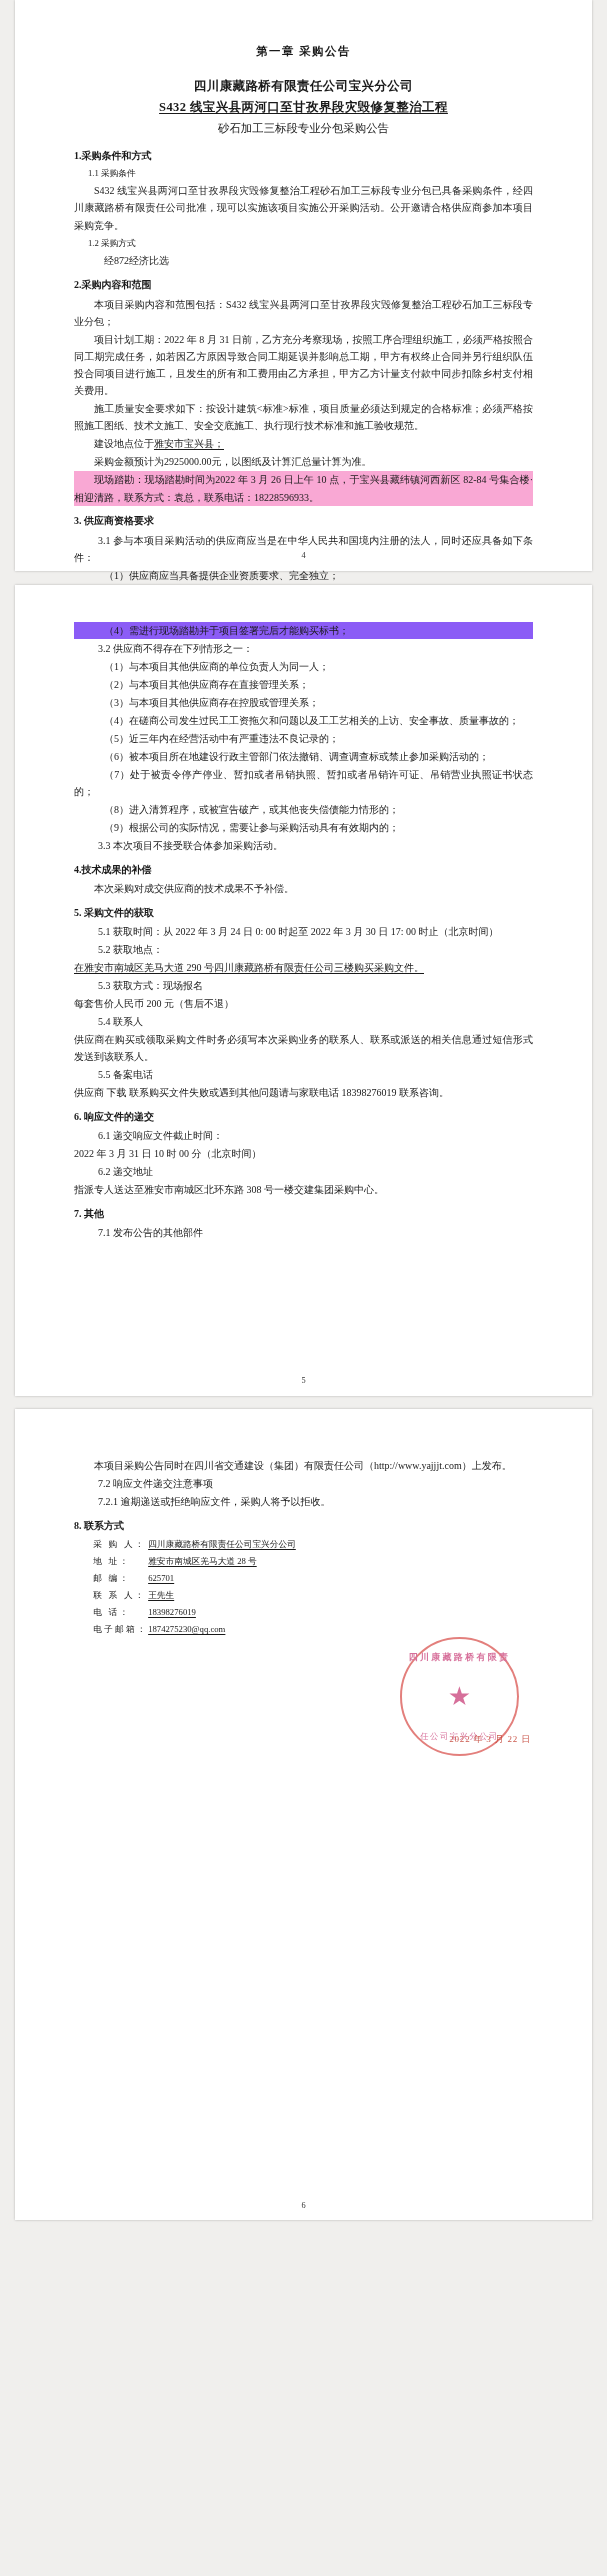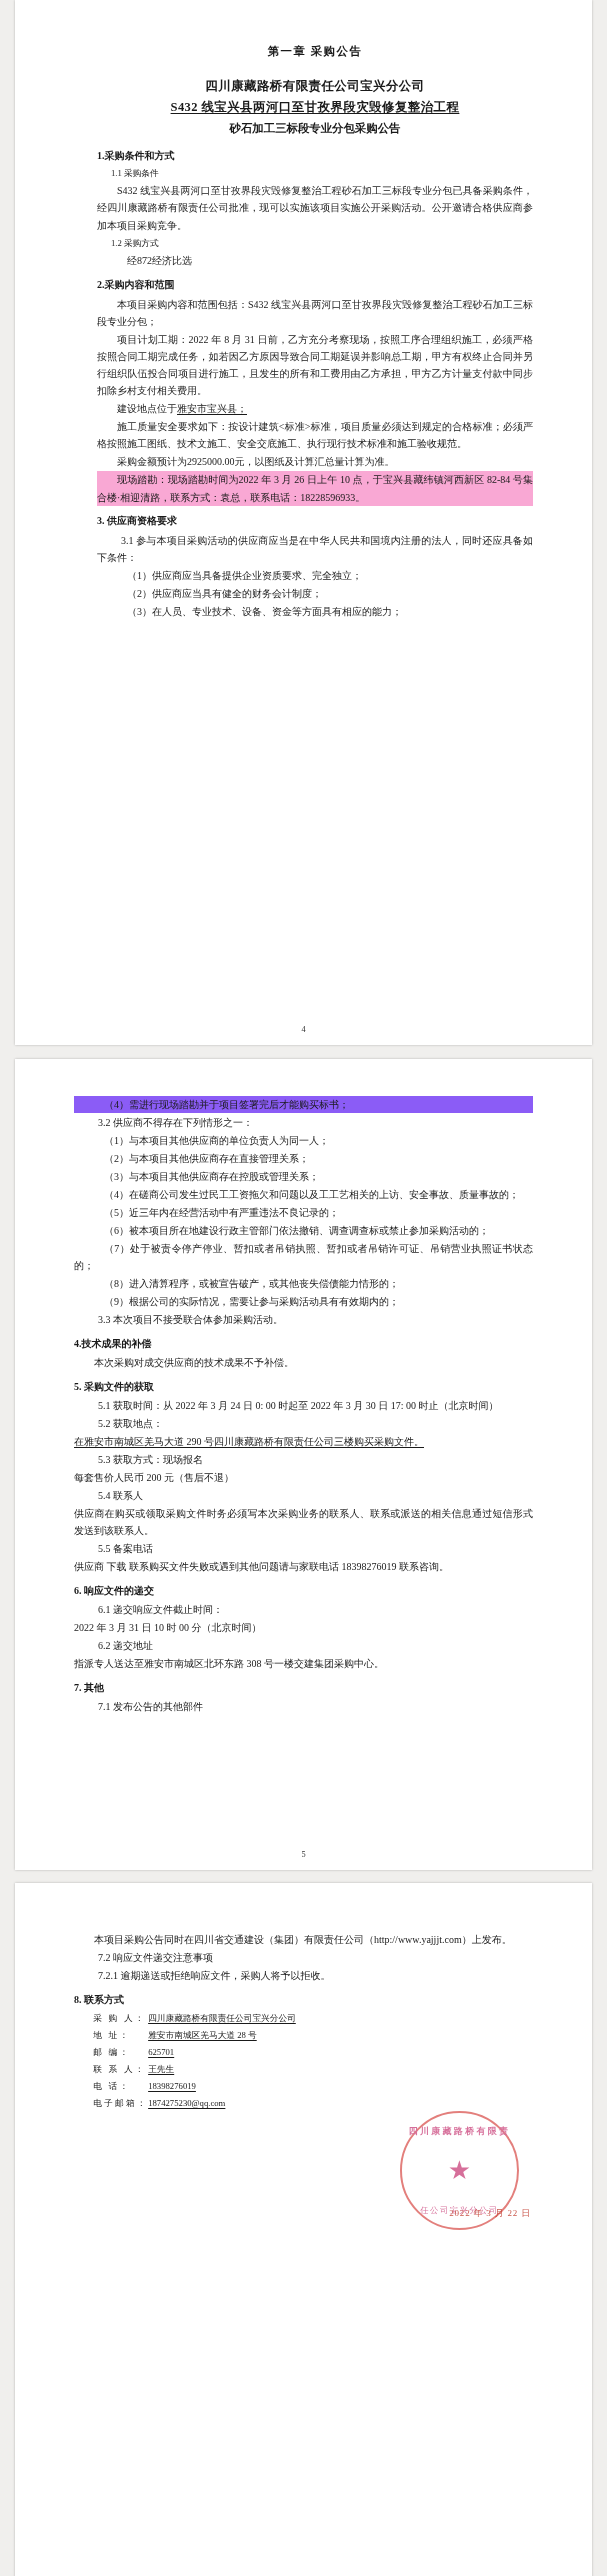--- a/index.html
+++ b/index.html
@@ -17,23 +17,23 @@
     margin: 0 auto 13.7px auto;
     background: #ffffff;
     box-shadow: 0 0 2.3px rgba(0,0,0,0.25);
     position: relative;
     box-sizing: border-box;
   }
   .page-inner {
     padding: 26px 59px 20px 59px;
     position: relative;
   }
-  .p1 { height: 1045px; padding-left: 23px; }
+  .p1 { height: 571px; }
   .p2 { height: 811px; }
-  .p3 { height: 716px; }
+  .p3 { height: 811px; }
 
   .doc-title {
     text-align: center;
     font-size: 11.4px;
     font-weight: bold;
     letter-spacing: 1.5px;
     margin: 18px 0 16.7px 0;
   }
   .org-title {
     text-align: center;
@@ -42,21 +42,21 @@
     letter-spacing: 0.4px;
     line-height: 1.7;
   }
   .org-title.u {
     text-decoration: underline;
     text-underline-offset: 2.3px;
   }
   .sub-title {
     text-align: center;
     font-size: 11.4px;
-    font-weight: bold;
+    font-weight: normal;
     line-height: 1.8;
     margin-bottom: 9px;
   }
 
   .h2 {
     font-size: 10px;
     font-weight: bold;
     margin: 7.6px 0 2.3px 0;
     line-height: 1.6;
   }
@@ -175,24 +175,24 @@
     <div class="h3">1.1 采购条件</div>
     <div class="para">S432 线宝兴县两河口至甘孜界段灾毁修复整治工程砂石加工三标段专业分包已具备采购条件，经四川康藏路桥有限责任公司批准，现可以实施该项目实施公开采购活动。公开邀请合格供应商参加本项目采购竞争。</div>
     <div class="h3">1.2 采购方式</div>
     <div class="para ind3">经872经济比选</div>
 
     <div class="h2">2.采购内容和范围</div>
     <div class="para">本项目采购内容和范围包括：S432 线宝兴县两河口至甘孜界段灾毁修复整治工程砂石加工三标段专业分包；</div>
     <div class="para">
       <span>项目计划工期：</span><span>2022 年 8 月 31 日前，乙方充分考察现场，按照工序合理组织施工，必须严格按照合同工期完成任务，如若因乙方原因导致合同工期延误并影响总工期，甲方有权终止合同并另行组织队伍投合同项目进行施工，且发生的所有和工费用由乙方承担，甲方乙方计量支付款中同步扣除乡村支付相关费用。</span>
     </div>
+    <div class="para">施工质量安全要求如下：按设计建筑&lt;标准&gt;标准，项目质量必须达到规定的合格标准；必须严格按照施工图纸、技术文施工、安全交底施工、执行现行技术标准和施工验收规范。</div>
     <div class="para">
       <span>建设地点位于</span><span class="u-line">雅安市宝兴县；</span>
     </div>
-    <div class="para">施工质量安全要求如下：按设计建筑&lt;标准&gt;标准，项目质量必须达到规定的合格标准；必须严格按照施工图纸、技术文施工、安全交底施工、执行现行技术标准和施工验收规范。</div>
     <div class="para">
       <span>采购金额预计为</span><span>2925000.00元，以图纸及计算汇总量计算为准。</span>
     </div>
     <div class="para hl">现场踏勘：现场踏勘时间为2022 年 3 月 26 日上午 10 点，于宝兴县藏纬镇河西新区 82-84 号集合楼·相迎清路，联系方式：袁总，联系电话：18228596933。</div>
 
     <div class="h2">3. 供应商资格要求</div>
     <div class="para ind2">3.1 参与本项目采购活动的供应商应当是在中华人民共和国境内注册的法人，同时还应具备如下条件：</div>
     <div class="para ind3">（1）供应商应当具备提供企业资质要求、完全独立；</div>
     <div class="para ind3">（2）供应商应当具有健全的财务会计制度；</div>
     <div class="para ind3">（3）在人员、专业技术、设备、资金等方面具有相应的能力；</div>

